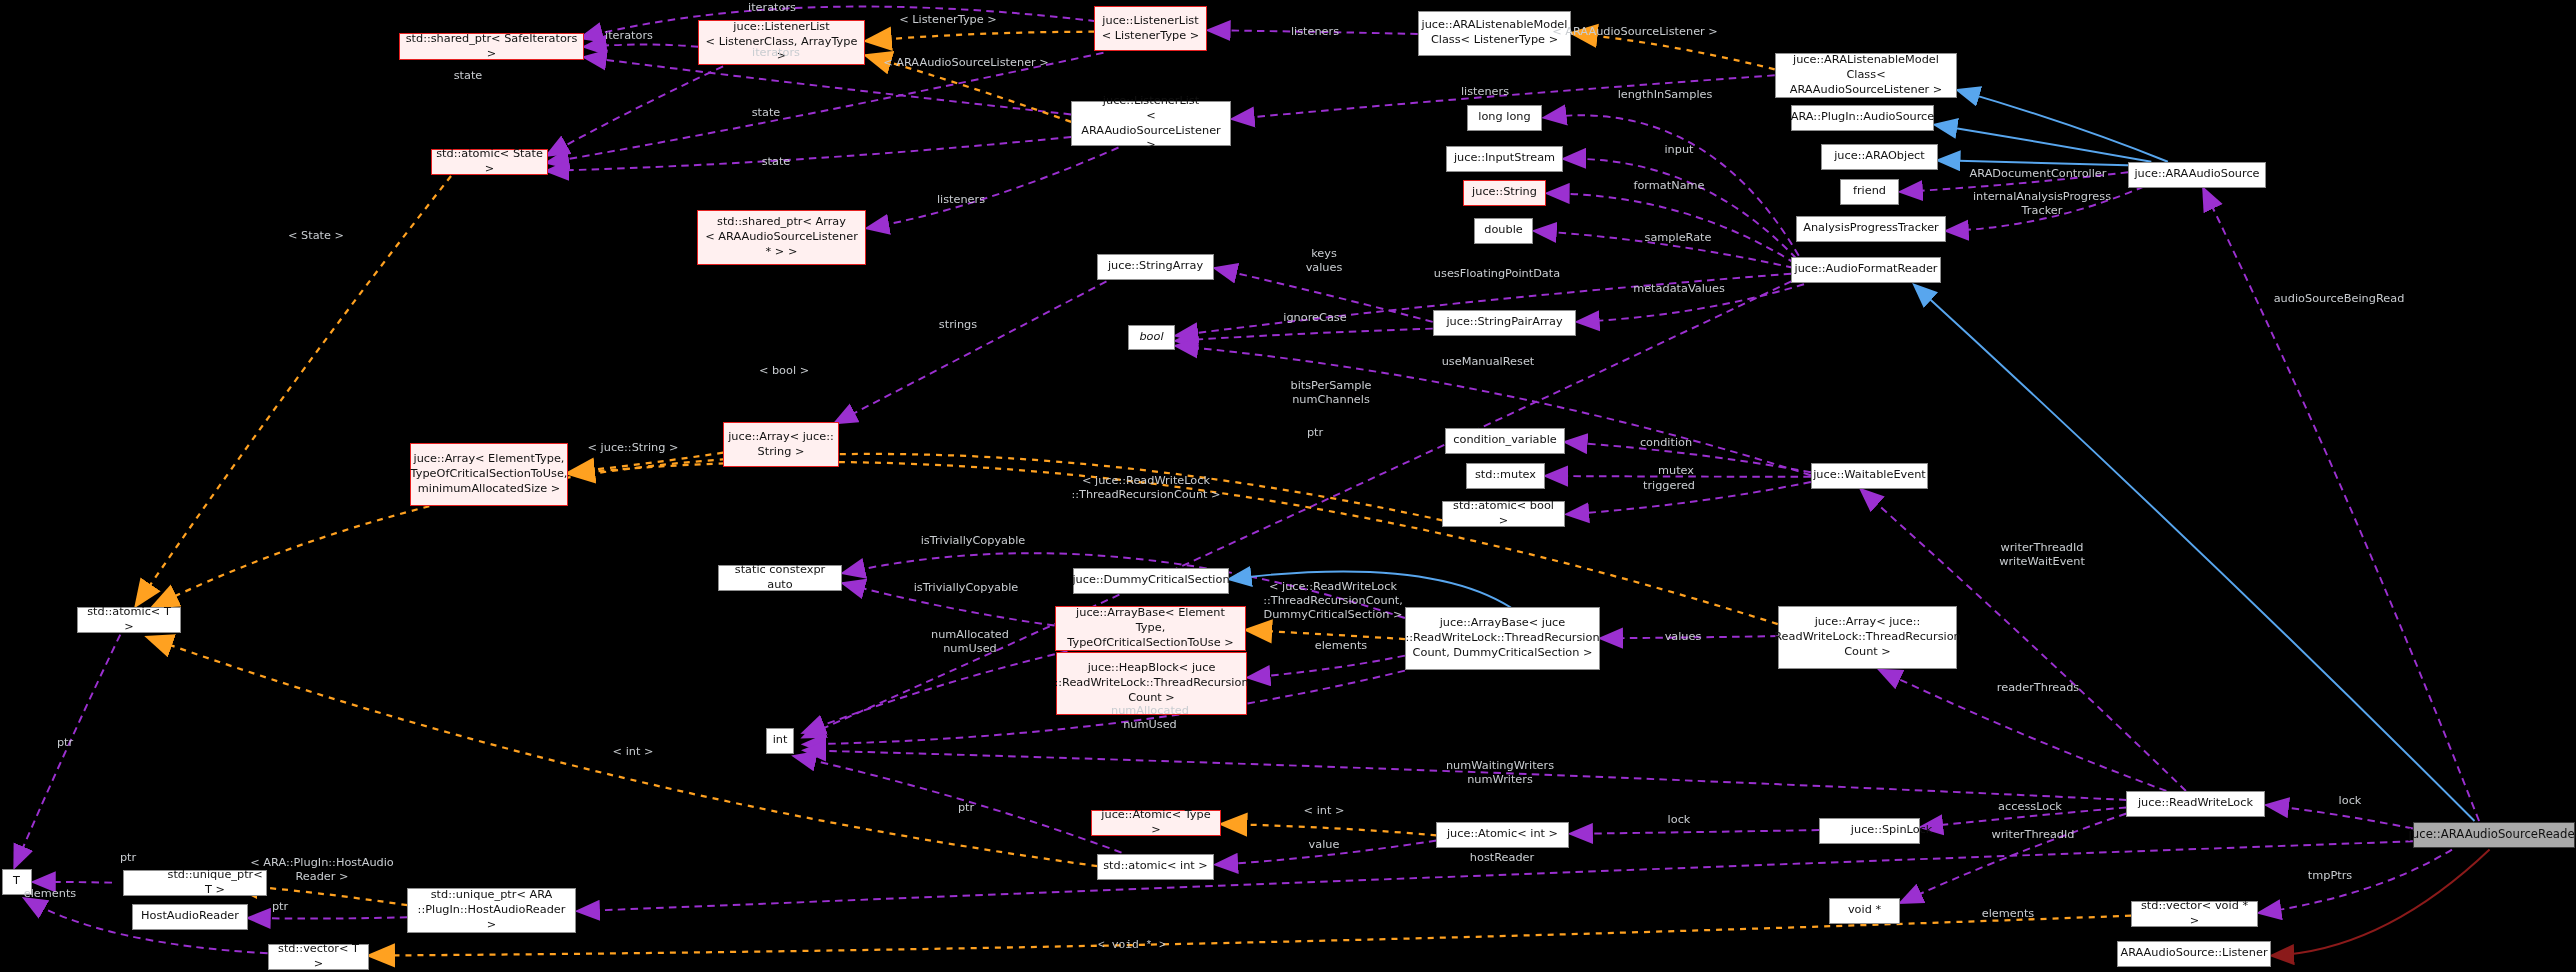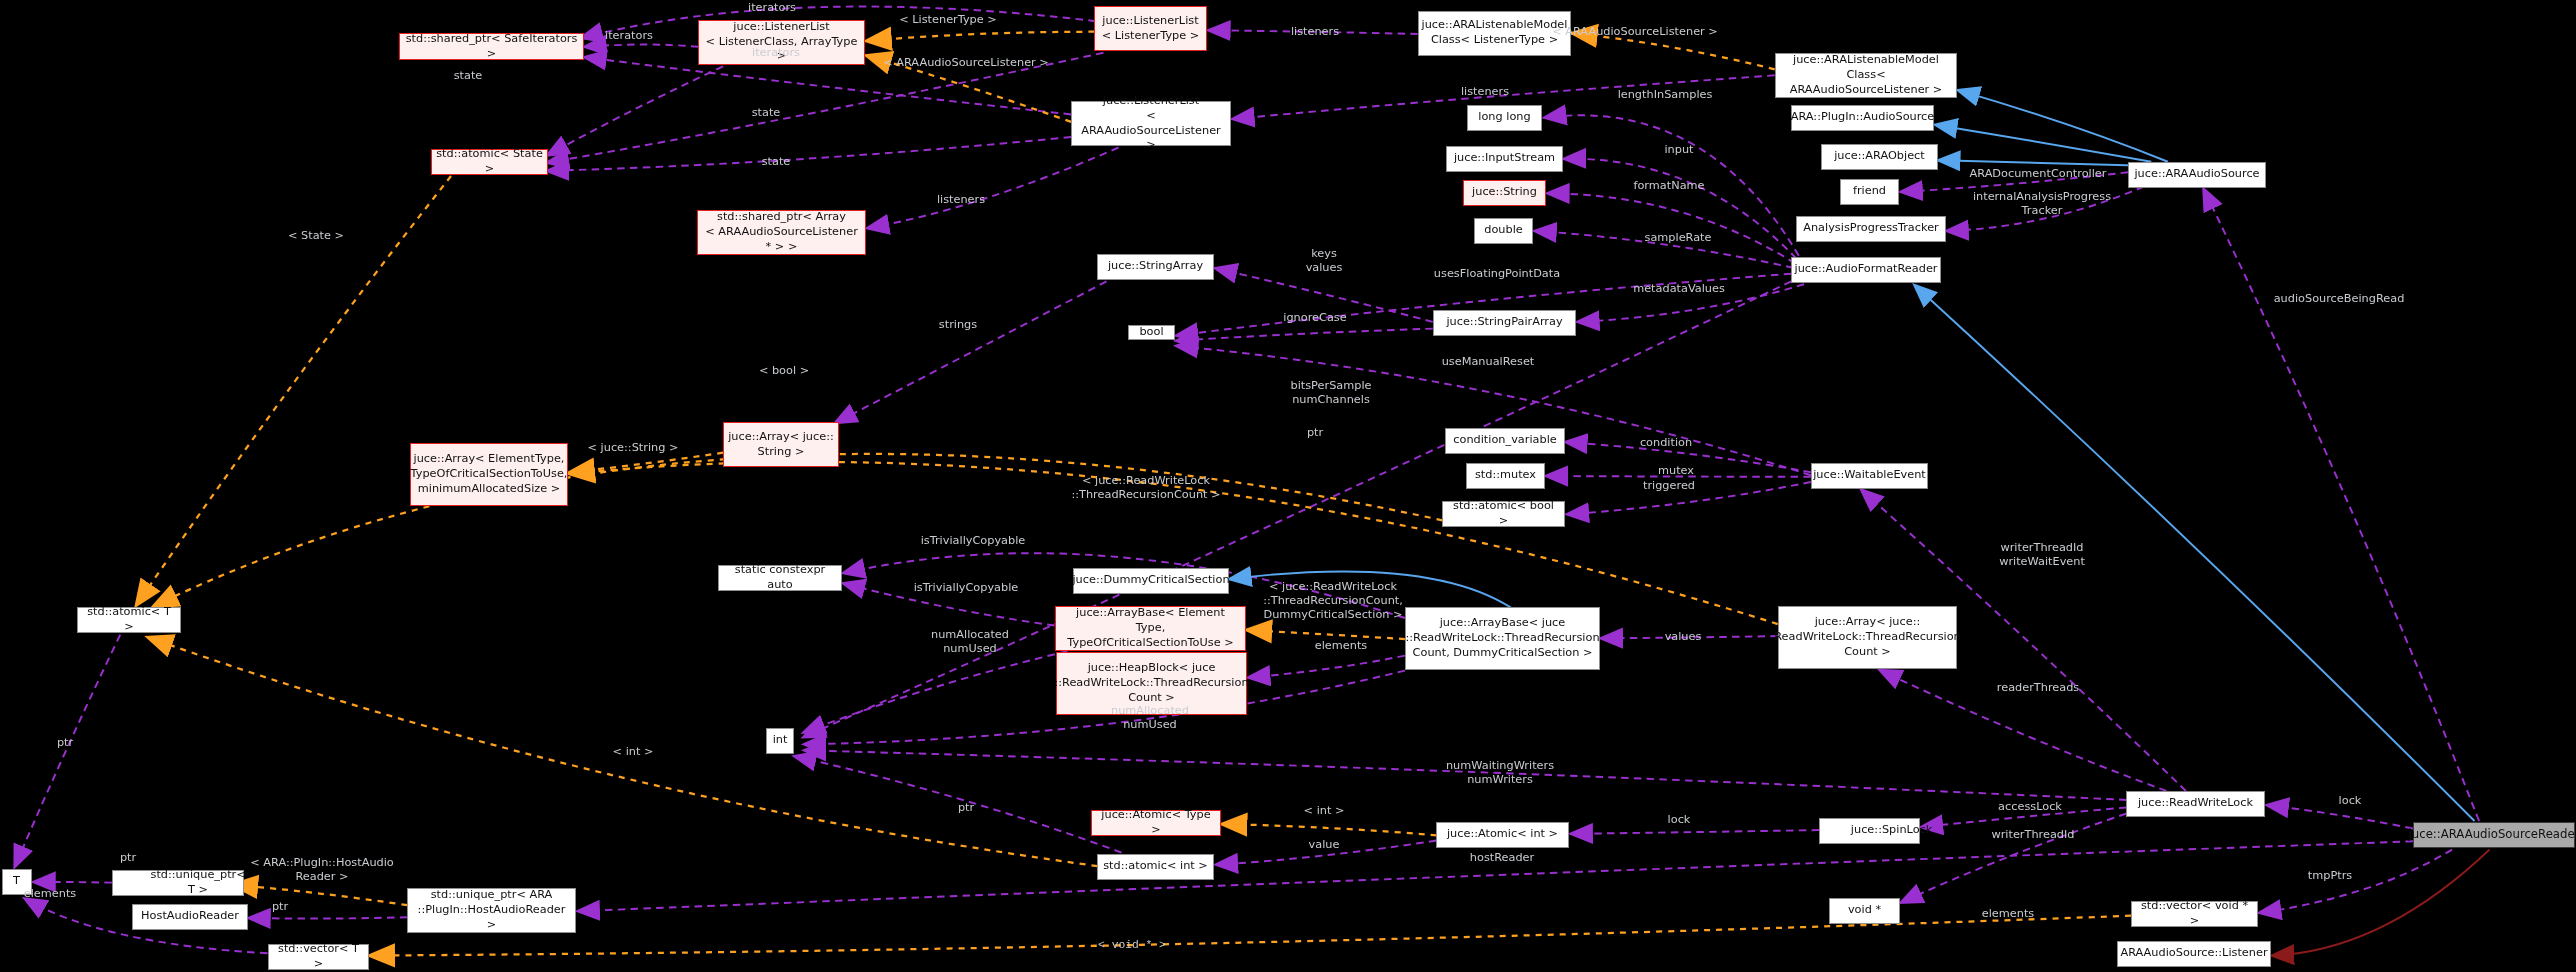--- a/index.html
+++ b/index.html
@@ -117,24 +117,24 @@
       <div class="n" style="left: 1840px; top: 179px; width: 59px; height: 25.6px;">friend</div>
       <div class="n" style="left: 1796px; top: 216px; width: 150px; height: 25.6px;">AnalysisProgressTracker</div>
       <div class="n" style="left: 1791px; top: 257px; width: 150px; height: 25.6px;">juce::AudioFormatReader</div>
       <div class="n" style="left: 1071px; top: 101px; width: 160px; height: 45px;">juce::ListenerList
 &lt; ARAAudioSourceListener &gt;</div>
       <div class="n" style="left: 1467px; top: 105px; width: 75px; height: 25.6px;">long long</div>
       <div class="n" style="left: 1446px; top: 146px; width: 117px; height: 25.6px;">juce::InputStream</div>
       <div class="n red" style="left: 1463px; top: 180px; width: 83px; height: 25.6px;">juce::String</div>
       <div class="n" style="left: 1474px; top: 218px; width: 59px; height: 25.6px;">double</div>
       <div class="n red" style="left: 431px; top: 149px; width: 117px; height: 25.6px;">std::atomic&lt; State &gt;</div>
-      <div class="n red" style="left: 697px; top: 210px; width: 169px; height: 45px;">std::shared_ptr&lt; Array
+      <div class="n red" style="left: 697px; top: 210px; width: 169px; height: 55px;">std::shared_ptr&lt; Array
 &lt; ARAAudioSourceListener * &gt; &gt;</div>
       <div class="n" style="left: 1097px; top: 254px; width: 117px; height: 25.6px;">juce::StringArray</div>
-      <div class="n" style="left: 1128px; top: 325px; width: 47px; height: 15px;">bool</div>
+      <div class="n" style="left: 1128px; top: 325px; width: 47px; height: 25px; font-style: italic;">bool</div>
       <div class="n" style="left: 1433px; top: 310px; width: 143px; height: 25.6px;">juce::StringPairArray</div>
       <div class="n" style="left: 1445px; top: 428px; width: 120px; height: 25.6px;">condition_variable</div>
       <div class="n" style="left: 1466px; top: 463px; width: 79px; height: 25.6px;">std::mutex</div>
       <div class="n" style="left: 1442px; top: 501px; width: 123px; height: 25.6px;">std::atomic&lt; bool &gt;</div>
       <div class="n" style="left: 1811px; top: 463px; width: 117px; height: 25.6px;">juce::WaitableEvent</div>
       <div class="n red" style="left: 410px; top: 443px; width: 158px; height: 63px;">juce::Array&lt; ElementType,
 TypeOfCriticalSectionToUse,
 minimumAllocatedSize &gt;</div>
       <div class="n red" style="left: 723px; top: 422px; width: 116px; height: 45px;">juce::Array&lt; juce::
 String &gt;</div>
@@ -153,21 +153,21 @@
 Count &gt;</div>
       <div class="n" style="left: 77px; top: 607px; width: 104px; height: 25.6px;">std::atomic&lt; T &gt;</div>
       <div class="n" style="left: 766px; top: 728px; width: 28px; height: 25.6px;">int</div>
       <div class="n red" style="left: 1091px; top: 810px; width: 130px; height: 25.6px;">juce::Atomic&lt; Type &gt;</div>
       <div class="n" style="left: 1436px; top: 822px; width: 133px; height: 25.6px;">juce::Atomic&lt; int &gt;</div>
       <div class="n" style="left: 1097px; top: 854px; width: 117px; height: 25.6px;">std::atomic&lt; int &gt;</div>
       <div class="n" style="left: 1819px; top: 818px; width: 101px; height: 25.6px; padding-left: 48px;">juce::SpinLock</div>
       <div class="n" style="left: 2126px; top: 791px; width: 139px; height: 25.6px;">juce::ReadWriteLock</div>
       <div class="n main" style="left: 2413px; top: 822px; width: 162px; height: 25.6px;">juce::ARAAudioSourceReader</div>
       <div class="n" style="left: 1.5px; top: 869px; width: 30px; height: 25.6px;">T</div>
-      <div class="n" style="left: 112px; top: 870px; width: 132px; height: 25.6px; padding-left: 44px;">std::unique_ptr&lt; T &gt;</div>
+      <div class="n" style="left: 123px; top: 870px; width: 144px; height: 25.6px; padding-left: 44px;">std::unique_ptr&lt; T &gt;</div>
       <div class="n" style="left: 132px; top: 904px; width: 116px; height: 25.6px;">HostAudioReader</div>
       <div class="n" style="left: 407px; top: 888px; width: 169px; height: 45px;">std::unique_ptr&lt; ARA
 ::PlugIn::HostAudioReader &gt;</div>
       <div class="n" style="left: 1829px; top: 898px; width: 71px; height: 25.6px;">void *</div>
       <div class="n" style="left: 2131px; top: 901px; width: 127px; height: 25.6px;">std::vector&lt; void * &gt;</div>
       <div class="n" style="left: 2117px; top: 941px; width: 154px; height: 25.6px;">ARAAudioSource::Listener</div>
       <div class="n" style="left: 268px; top: 944px; width: 101px; height: 25.6px;">std::vector&lt; T &gt;</div>
     </div>
   <div id="labels">
       <div class="el" style="left: 772px; top: 8.3px;">iterators</div>

